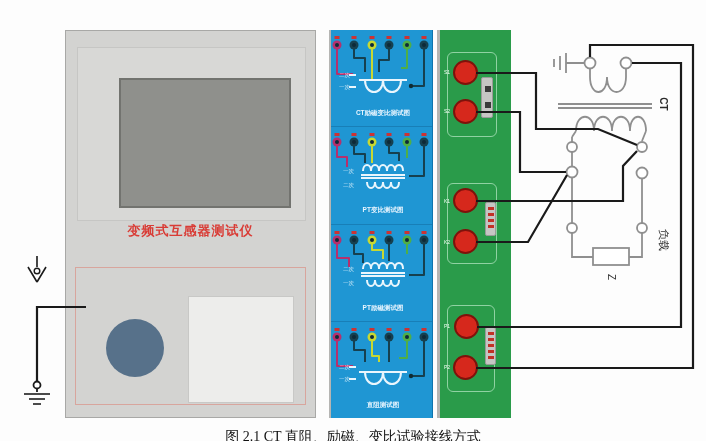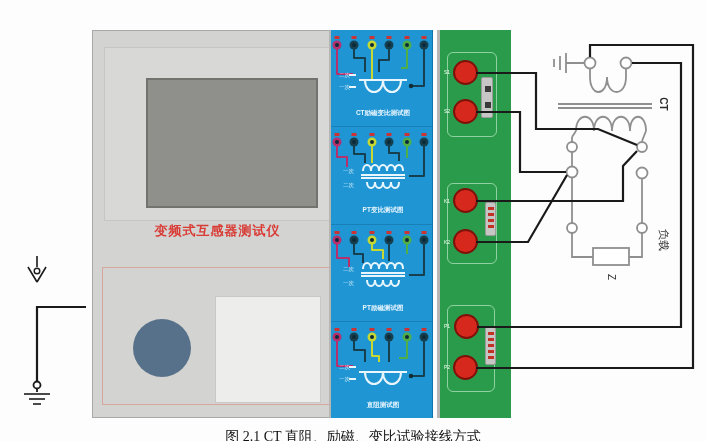--- a/index.html
+++ b/index.html
@@ -1,21 +1,21 @@
 <!DOCTYPE html>
 <html><head>
 <meta charset="utf-8">
 <style>
   html,body{margin:0;padding:0;}
   body{width:706px;height:441px;position:relative;background:#fdfdfd;
        font-family:"Liberation Sans",sans-serif;overflow:hidden;}
   #canvas{position:absolute;inset:0;width:706px;height:441px;}
 
   
-  .instrument{position:absolute;left:92px;top:30px;width:251px;height:388px;
+  .instrument{position:absolute;left:65px;top:30px;width:251px;height:388px;
               background:#d3d3d1;border:1px solid #a8a8a6;box-sizing:border-box;}
   .bezel{position:absolute;left:11px;top:16px;width:229px;height:174px;
          background:#d8d8d6;border:1px solid #c6c6c4;box-sizing:border-box;}
   .screen{position:absolute;left:41px;top:30px;width:172px;height:130px;
           background:#8f908c;border:2px solid #72736f;box-sizing:border-box;}
   .inst-label{position:absolute;left:0;top:191px;width:100%;text-align:center;
               font-size:13px;font-weight:bold;letter-spacing:1px;color:#d93b35;}
   .lower{position:absolute;left:9px;top:236px;width:231px;height:138px;
          border:1px solid #d8a59d;box-sizing:border-box;}
   .speaker{position:absolute;left:30px;top:51px;width:58px;height:58px;

